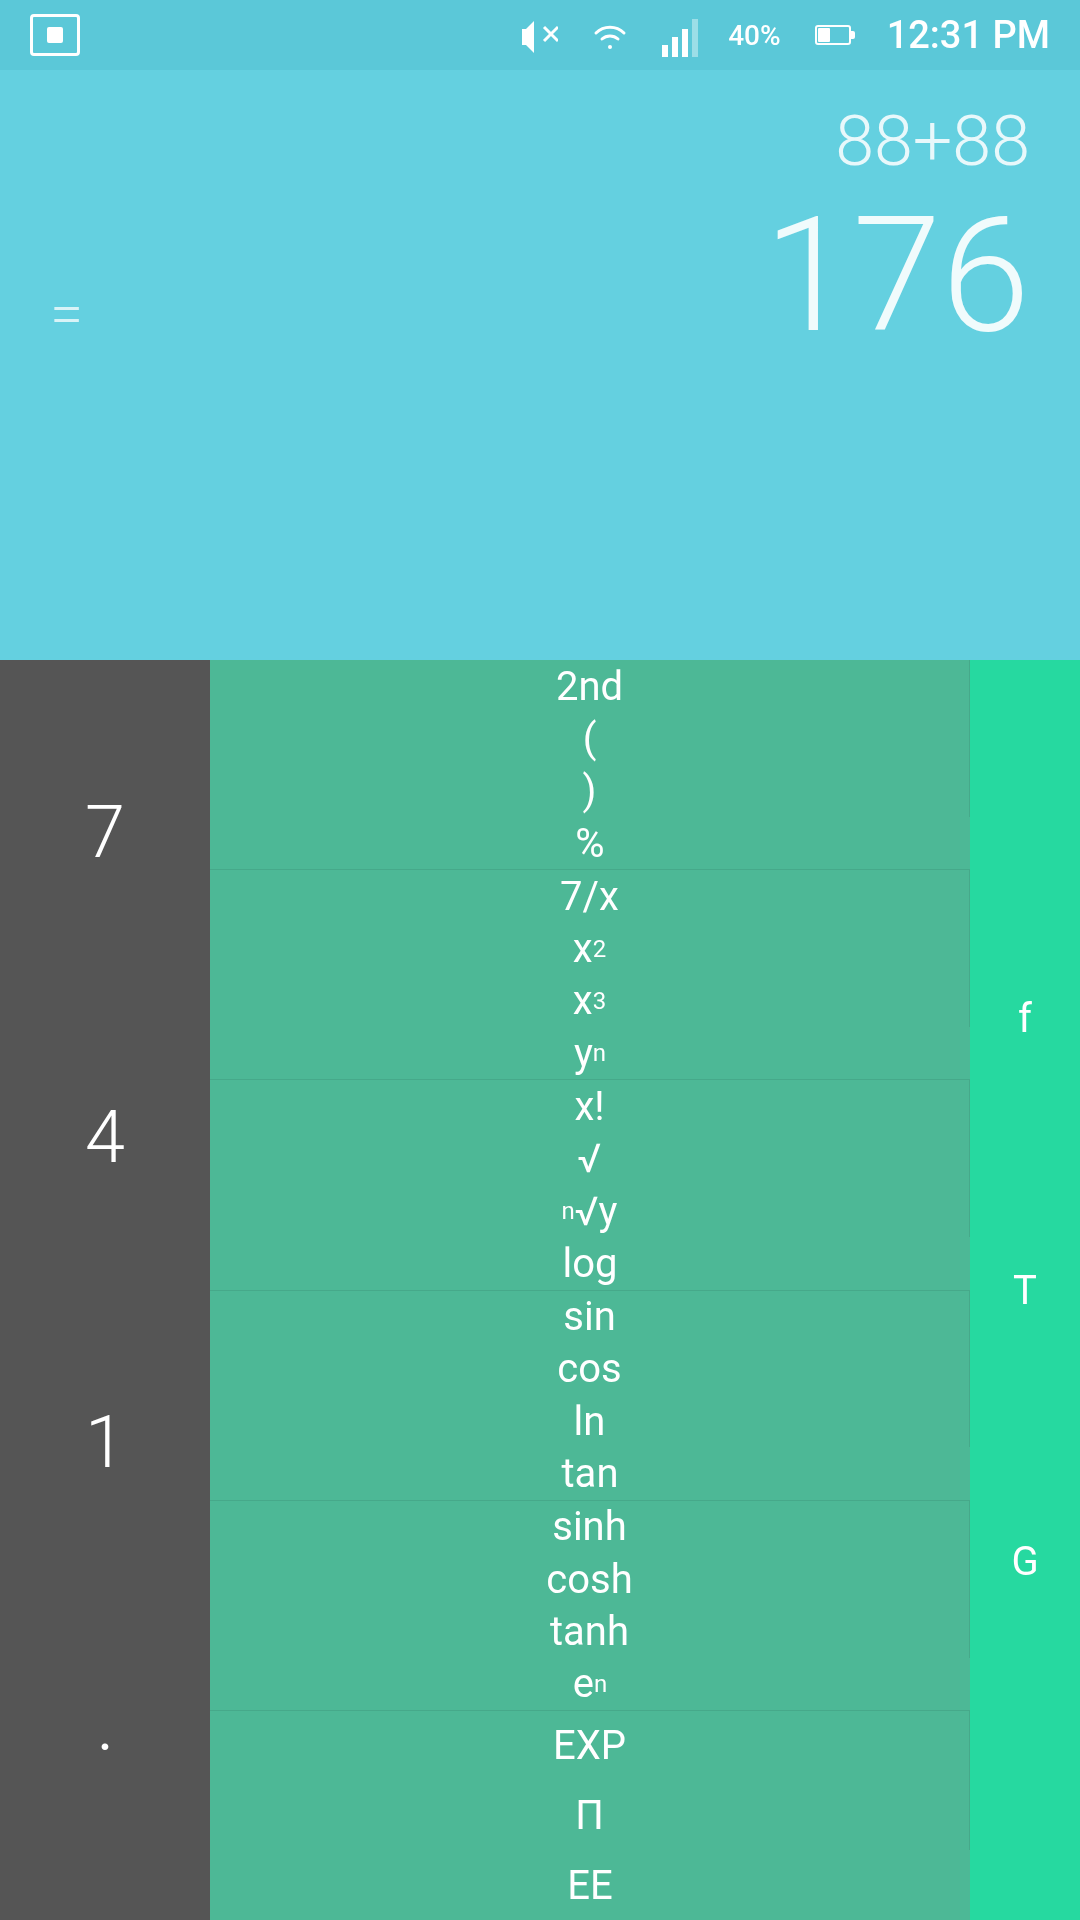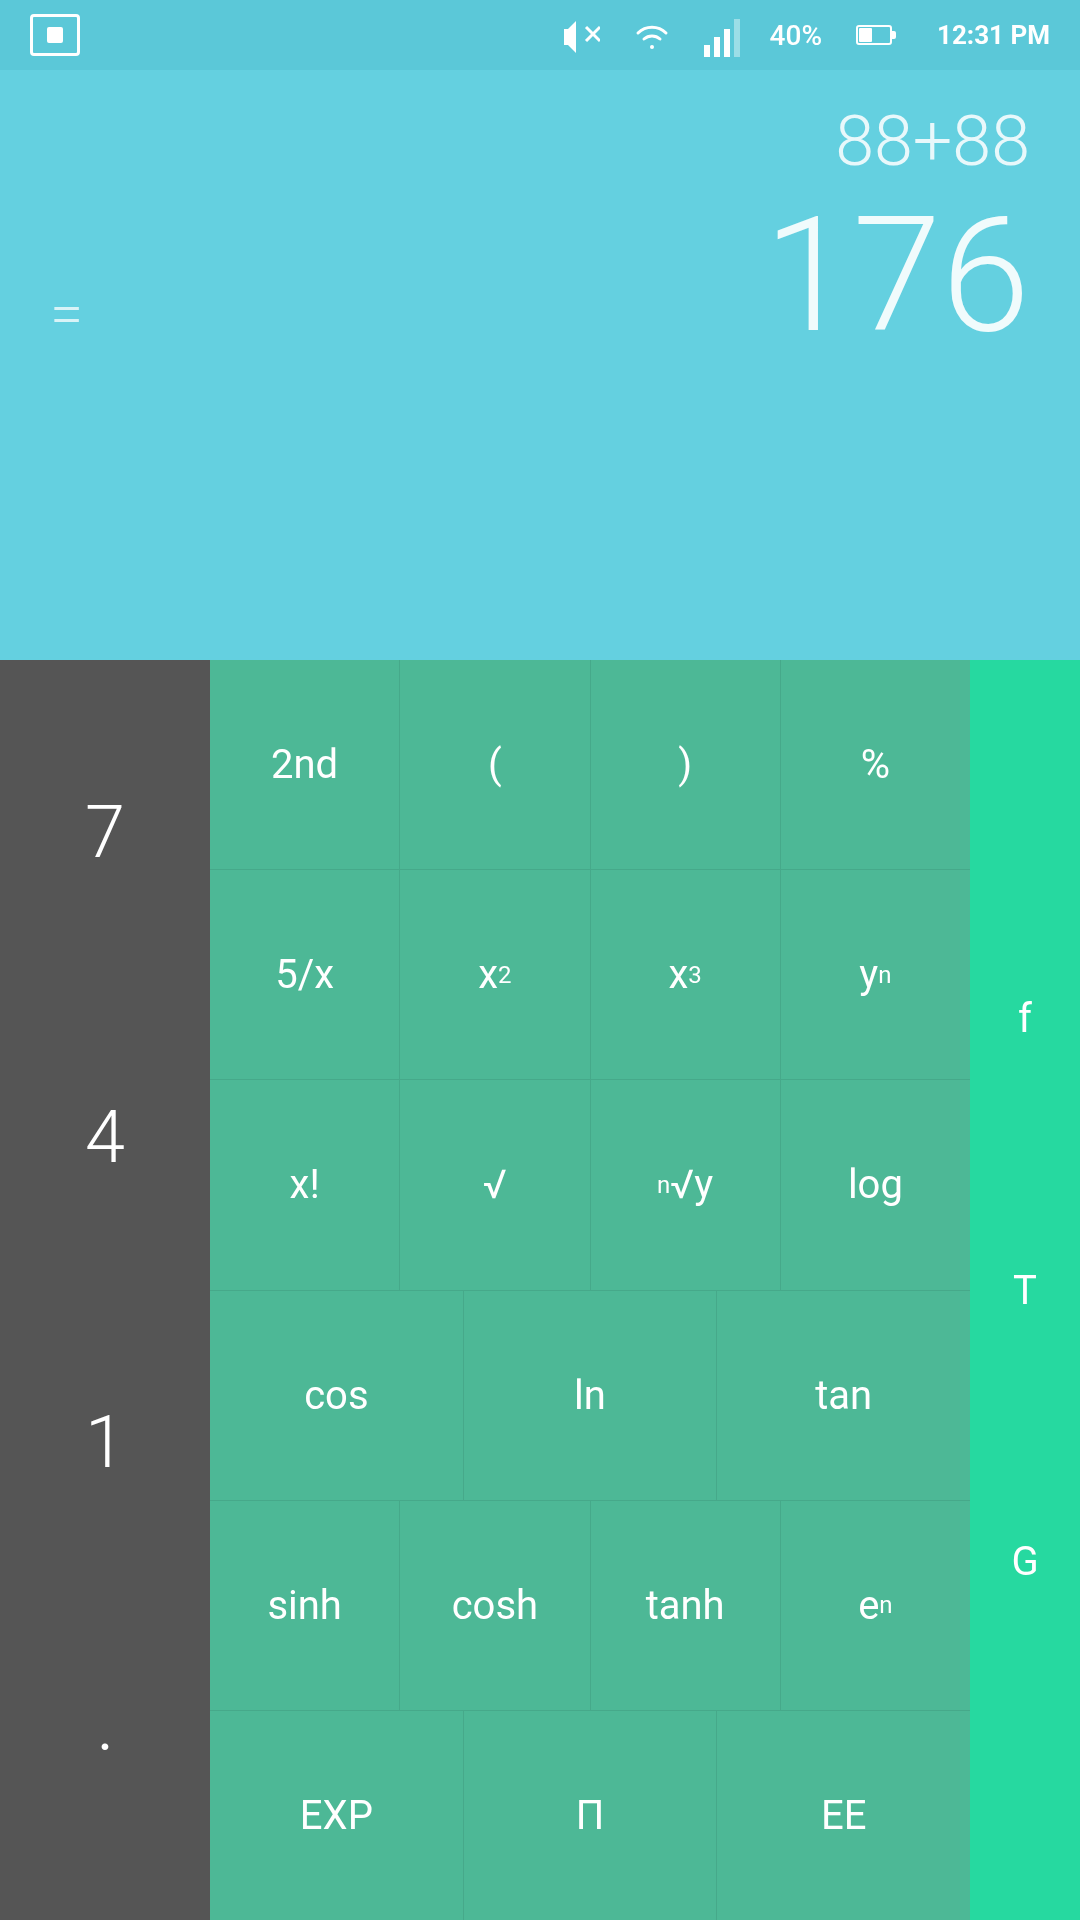--- a/index.html
+++ b/index.html
@@ -125,20 +125,21 @@
     #mid-col {
       width: 760px;
       background: #4db896;
       display: flex;
       flex-direction: column;
       padding: 0;
     }
 
     .sci-row {
       display: flex;
+      flex-direction: column;
       flex: 1;
       border-bottom: 1px solid rgba(0,0,0,0.08);
       justify-content: center;
     }
 
     .sci-row:last-child {
       border-bottom: none;
     }
 
     .sci-key {
@@ -262,21 +263,21 @@
       <rect x="20" y="16" width="6" height="28" fill="white"></rect>
       <rect x="30" y="6" width="6" height="38" fill="rgba(255,255,255,0.4)"></rect>
     </svg>
 
     <span class="status-text">40%</span>
 
     <div class="battery-icon">
       <div class="battery-fill"></div>
     </div>
 
-    <span class="status-text" style="margin-left:15px;font-size:26px;font-weight:bold;">12:31 PM</span>
+    <span class="status-text" style="margin-left:6px;font-size:38px;">12:31 PM</span>
   </div>
 </div>
 
 <div id="display-area">
   <div id="expression">88+88</div>
   <div id="result-row">
     <span id="equals-sign">=</span>
     <span id="result">176</span>
   </div>
 </div>
@@ -293,34 +294,35 @@
   <div id="mid-col">
 
     <div class="sci-row">
       <div class="sci-key">2nd</div>
       <div class="sci-key">(</div>
       <div class="sci-key">)</div>
       <div class="sci-key">%</div>
     </div>
 
     <div class="sci-row">
-      <div class="sci-key">5/x</div>
+      <div class="sci-key">7/x</div>
       <div class="sci-key">x<sup>2</sup></div>
       <div class="sci-key">x<sup>3</sup></div>
       <div class="sci-key">y<sup>n</sup></div>
     </div>
 
     <div class="sci-row">
       <div class="sci-key">x!</div>
       <div class="sci-key">√</div>
       <div class="sci-key"><sup>n</sup>√y</div>
       <div class="sci-key">log</div>
     </div>
 
     <div class="sci-row">
+      <div class="sci-key">sin</div>
       <div class="sci-key">cos</div>
       <div class="sci-key">ln</div>
       <div class="sci-key">tan</div>
     </div>
 
     <div class="sci-row">
       <div class="sci-key">sinh</div>
       <div class="sci-key">cosh</div>
       <div class="sci-key">tanh</div>
       <div class="sci-key">e<sup>n</sup></div>

